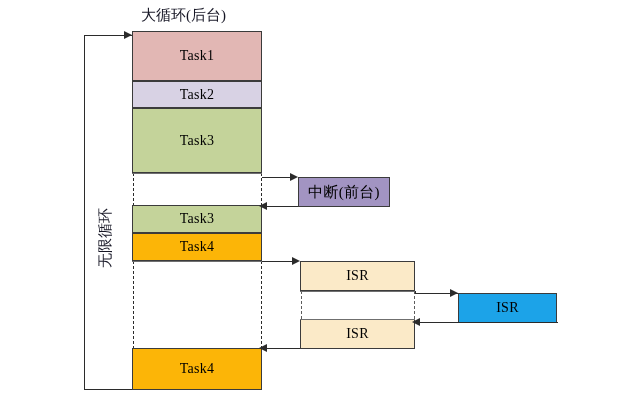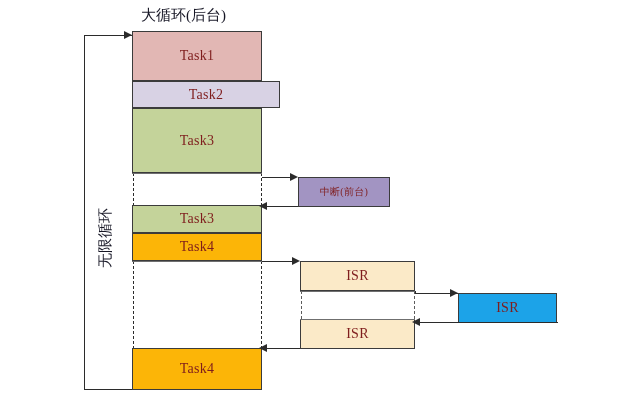--- a/index.html
+++ b/index.html
@@ -10,24 +10,24 @@
   }
   #stage{position:relative;width:641px;height:405px;background:#fff;}
 
   
   .blk{
     position:absolute;
     box-sizing:border-box;
     border:1.4px solid #3b3b3b;
     display:flex;align-items:center;justify-content:center;
     font-size:14px;letter-spacing:.3px;
-    color:#7f1d1d;
+    color:#000000;
     white-space:nowrap;
   }
-  .blk.cjk{font-size:10px;}
+  .blk.cjk{font-size:15px;}
 
   
   .caption{
     position:absolute;
     font-size:15px;
     color:#161625;
     white-space:nowrap;
   }
   
   .vcaption{
@@ -96,21 +96,21 @@
 
   <div class="ln hln" style="left:132px;top:173px;width:130px;background:#6f6f6f;"></div>
   <div class="ln hln" style="left:132px;top:205px;width:130px;background:#6f6f6f;"></div>
   <div class="ln hln" style="left:132px;top:261px;width:130px;background:#6f6f6f;"></div>
   <div class="ln hln" style="left:132px;top:348px;width:130px;background:#6f6f6f;"></div>
 
   <div class="blk" style="left:132px;top:31px;width:130px;height:50px;background:#e2b7b4;">
     <span>Task1</span>
   </div>
 
-  <div class="blk" style="left:132px;top:81px;width:148px;height:27px;background:#d8d2e4;">
+  <div class="blk" style="left:132px;top:81px;width:130px;height:27px;background:#d8d2e4;">
     <span>Task2</span>
   </div>
 
   <div class="blk" style="left:132px;top:108px;width:130px;height:65px;background:#c4d39a;">
     <span>Task3</span>
   </div>
 
   <div class="blk" style="left:132px;top:205px;width:130px;height:28px;background:#c4d39a;">
     <span>Task3</span>
   </div>

